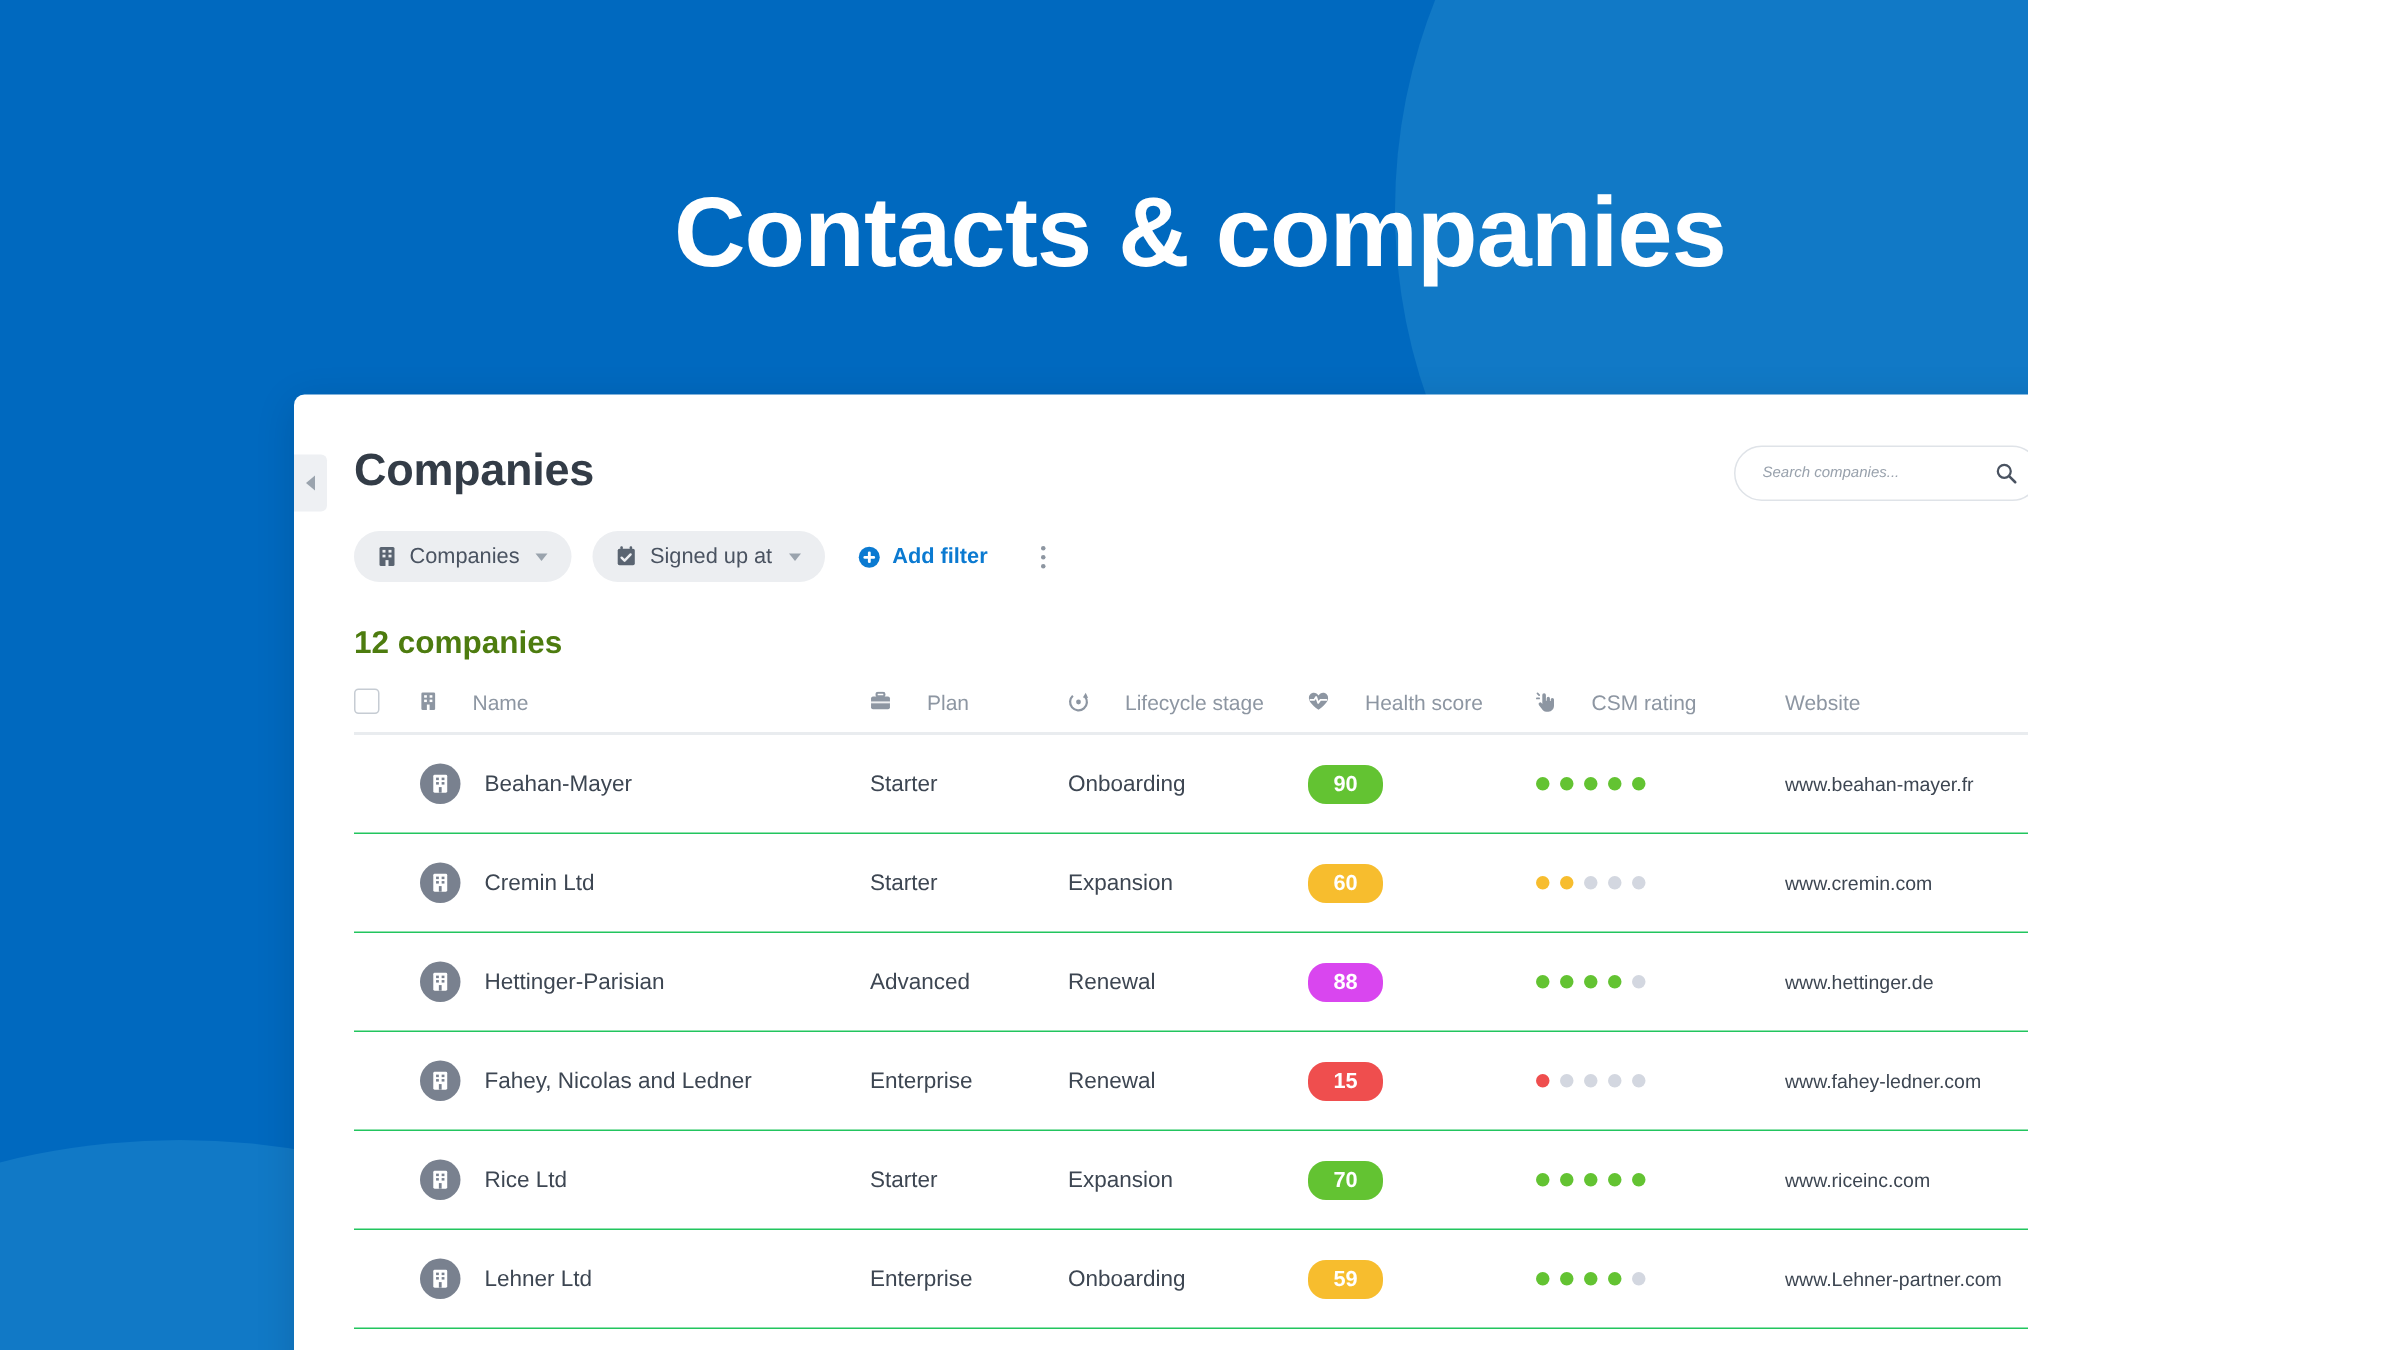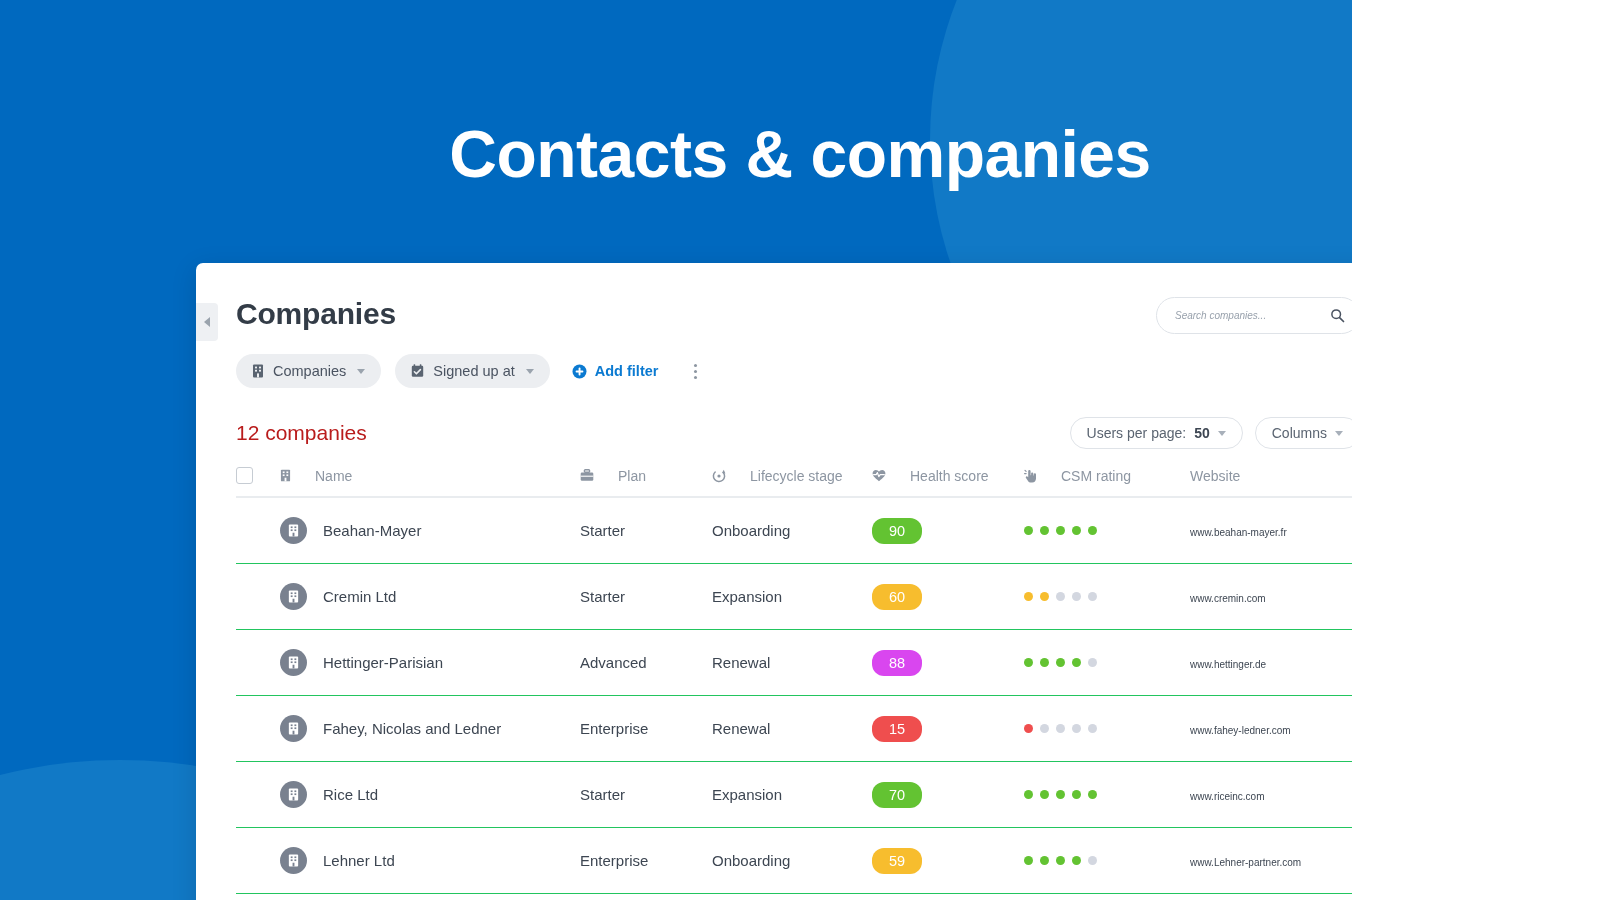--- a/index.html
+++ b/index.html
@@ -124,21 +124,21 @@
     margin-left: 18px; display: flex; flex-direction: column;
     gap: 3px; padding: 6px 4px; cursor: pointer;
   }
   #kebab-menu i { width: 3px; height: 3px; border-radius: 50%; background: #8d96a1; display: block; }
 
   
   .toolbar-row {
     display: flex; align-items: center; justify-content: space-between;
     margin-top: 29px;
   }
-  #result-count { font-size: 21px; color: #b91c1c; }
+  #result-count { font-size: 21px; color: #4d7c0f; font-weight: bold; }
   .toolbar-right { display: flex; gap: 12px; }
   .ghost-btn {
     display: flex; align-items: center; gap: 8px;
     height: 32px; padding: 0 16px;
     border: 1px solid #dfe3e8; border-radius: 16px;
     color: #5a6471; font-size: 14px; background: #fff;
   }
   .ghost-btn b { color: #3d4652; }
   .ghost-btn .caret {
     width: 0; height: 0;
@@ -175,26 +175,26 @@
   .avatar {
     width: 27px; height: 27px; border-radius: 50%;
     background: #79818f; flex: none;
     display: flex; align-items: center; justify-content: center;
   }
   .avatar svg { width: 13px; height: 13px; }
 
   .badge {
     display: inline-block; min-width: 50px; text-align: center;
     padding: 5px 3px; border-radius: 12px;
-    color: #fff; font-size: 14.5px; font-weight: normal;
+    color: #fff; font-size: 14.5px; font-weight: bold;
   }
   .dots { display: flex; gap: 7px; align-items: center; }
   .dot { width: 9px; height: 9px; border-radius: 50%; background: #d3d7e0; }
 
-  .website { color: #3d4652; font-size: 10px; }
+  .website { color: #3d4652; font-size: 13px; }
   tr.partial-row td { border-bottom: none; }
 </style>
 </head>
 <body>
 
 <div id="stage">
 
   <div class="bg-circle" id="circle-top-right"></div>
   <div class="bg-circle" id="circle-right-low"></div>
   <div class="bg-circle" id="circle-bottom-left"></div>
@@ -256,31 +256,20 @@
 
         <div id="kebab-menu">
           <i></i>
             <i></i>
             <i></i>
         </div>
       </div>
 
       <div class="toolbar-row">
         <div id="result-count">12 companies</div>
-        <div class="toolbar-right">
-          <div class="ghost-btn">
-            <span>Users per page:</span>
-            <b>50</b>
-            <span class="caret"></span>
-          </div>
-          <div class="ghost-btn">
-            <span>Columns</span>
-            <span class="caret"></span>
-          </div>
-        </div>
       </div>
 
       <table id="companies-table">
         <thead>
           <tr>
             <th class="col-check">
               <span class="checkbox"></span>
             </th>
             <th class="col-name">
               <div class="th-inner">

